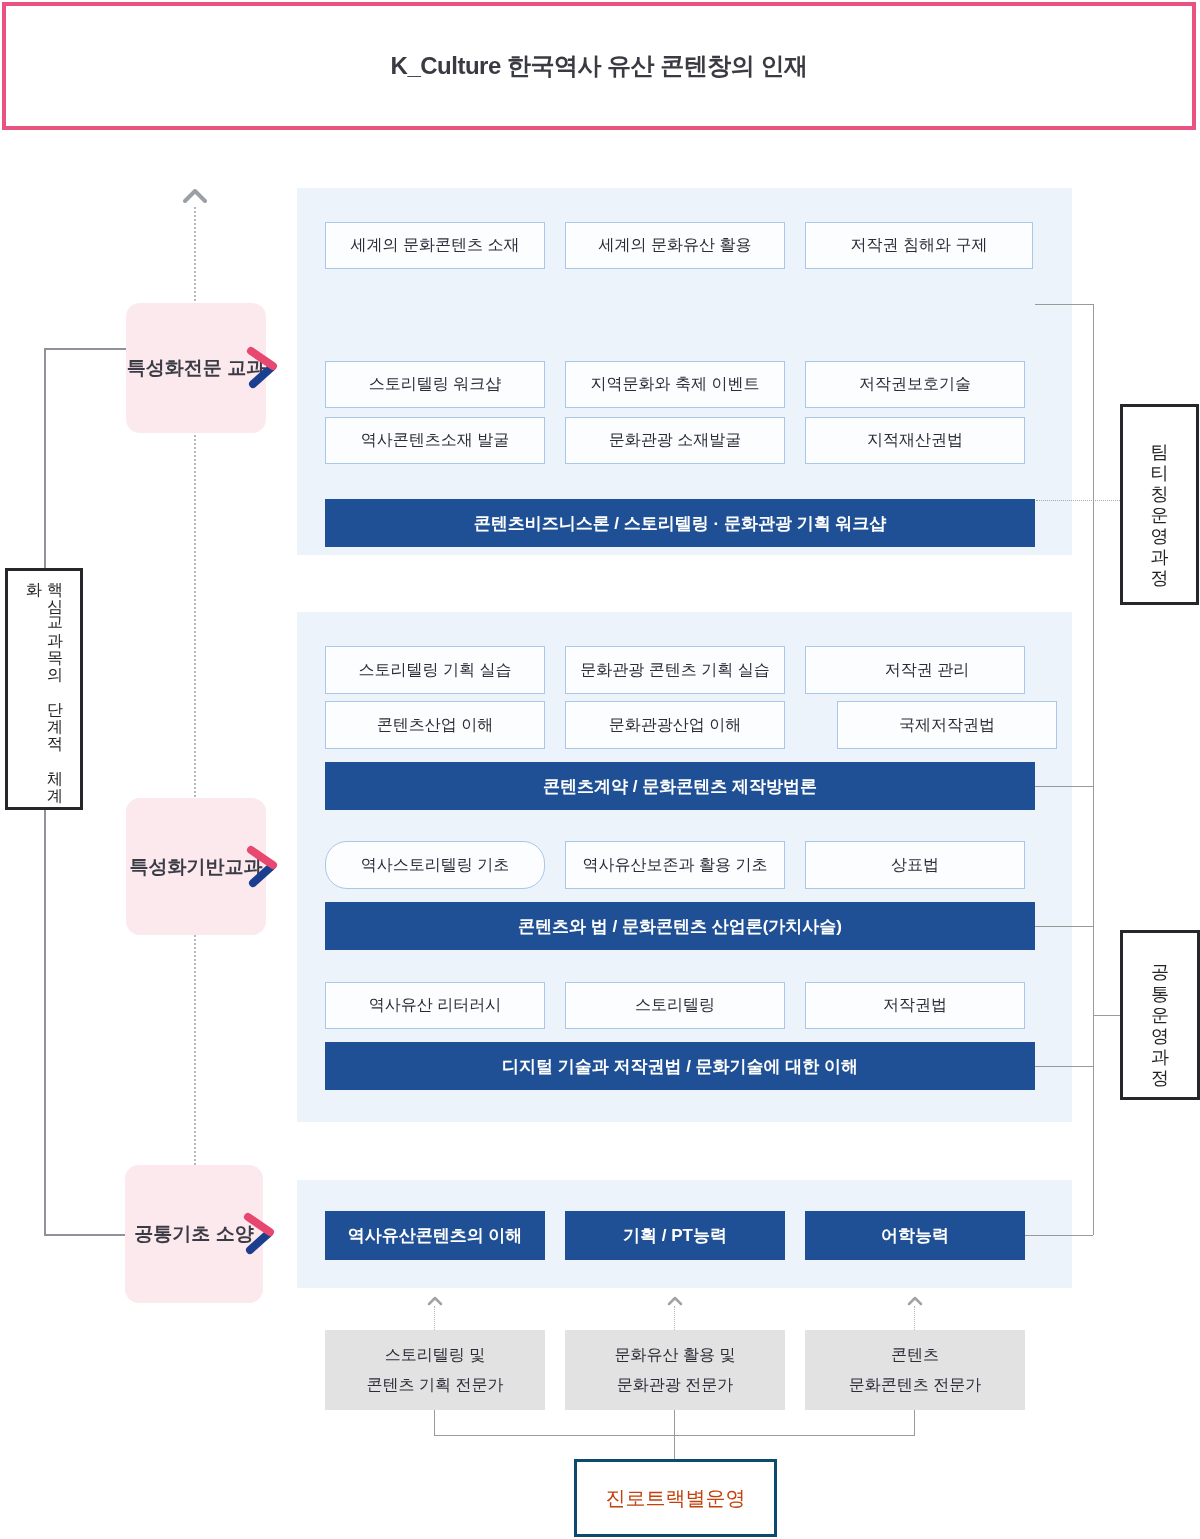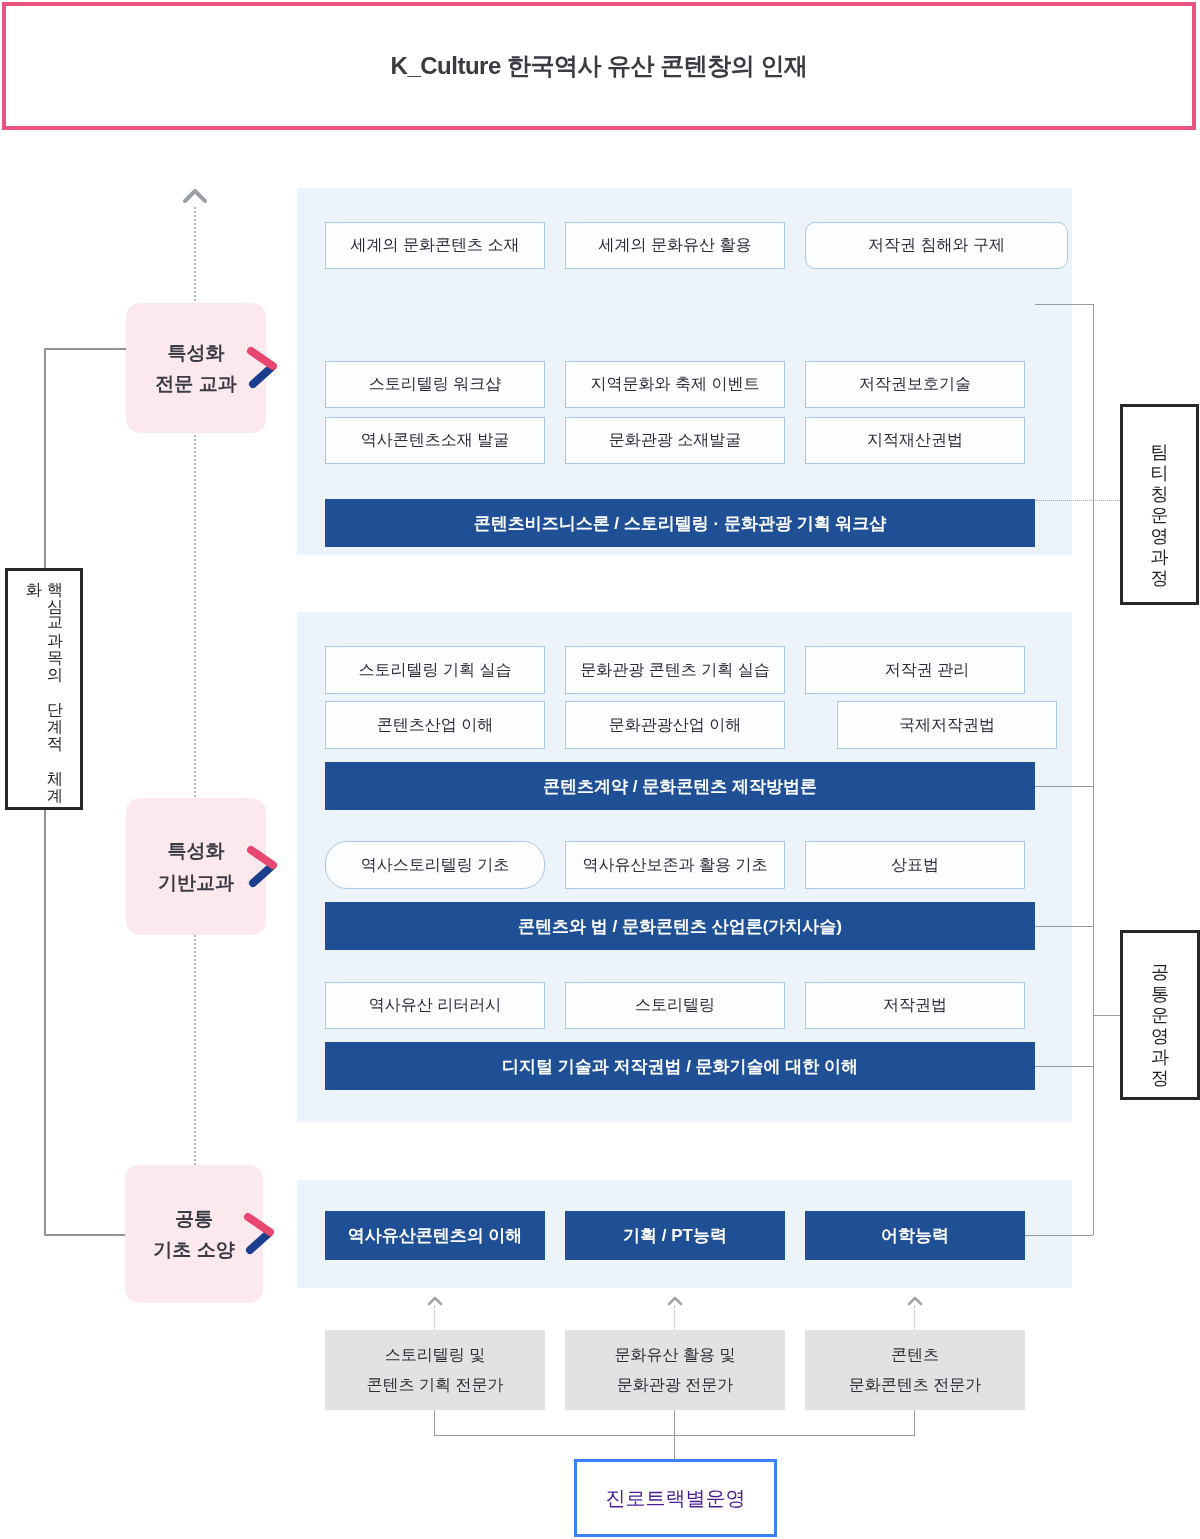--- a/index.html
+++ b/index.html
@@ -5,28 +5,28 @@
   html,body{margin:0;padding:0;background:#fff;}
   .stage{position:relative;width:1200px;height:1539px;background:#ffffff;overflow:hidden;
          font-family:"Liberation Sans","DejaVu Sans",sans-serif;color:#2e2e38;}
   .abs{position:absolute;box-sizing:border-box;}
   .header{border:4px solid #E8537F;background:#fff;display:flex;align-items:center;justify-content:center;}
   .header h1{font-size:24px;font-weight:bold;color:#3a3a42;margin:12px;letter-spacing:-0.5px;}
   .panel{background:#EDF3FB;}
   .course-box{background:#FCFDFF;border:1px solid #A9C7E8;display:flex;align-items:center;justify-content:center;
               font-size:16px;color:#2c2c38;text-align:center;}
   .banner{background:#1F5096;color:#ffffff;font-weight:bold;font-size:17px;display:flex;align-items:center;justify-content:center;text-align:center;}
-  .pink-box{background:#FBE9ED;border-radius:14px;display:flex;flex-direction:column;align-items:center;justify-content:center;
+  .pink-box{background:#FBE9ED;border-radius:14px;display:flex;flex-direction:row;align-items:center;justify-content:center;
             font-size:19px;font-weight:bold;color:#3b3b46;line-height:1.65;z-index:3;text-align:center;}
   .gray-box{background:#E2E2E2;display:flex;flex-direction:column;align-items:center;justify-content:center;
             font-size:16px;color:#2c2c38;line-height:1.9;text-align:center;}
   .vbox{background:#fff;border:3px solid #26262b;display:flex;align-items:center;justify-content:center;z-index:3;}
   .vtext{writing-mode:vertical-rl;text-orientation:upright;font-size:17px;color:#222;letter-spacing:4px;}
-  .outline-box{background:#fff;border:3px solid #3b82f6;display:flex;align-items:center;justify-content:center;
-               font-size:20px;color:#4c1d95;z-index:3;}
+  .outline-box{background:#fff;border:3px solid #0c4a6e;display:flex;align-items:center;justify-content:center;
+               font-size:20px;color:#c2410c;z-index:3;}
   .solid-v{border-left:2px solid #8f9298;z-index:1;}
   .solid-h{border-top:2px solid #8f9298;z-index:1;}
   .thin-v{border-left:1px solid #9a9a9a;z-index:1;}
   .thin-h{border-top:1px solid #9a9a9a;z-index:1;}
   .dot-v{border-left:2px dotted #b4b8bf;z-index:0;}
   .dot-h{border-top:1px dotted #a8a8a8;z-index:1;}
   .chev{position:absolute;right:-15px;top:50%;transform:translateY(-50%);}
 </style>
 </head>
 <body>
@@ -79,21 +79,21 @@
       <line x1="6" y1="6" x2="28" y2="21" stroke="#E8476F" stroke-width="8" stroke-linecap="round"></line>
     </svg>
   </div>
 
   <div class="abs course-box" style="left:325px;top:222px;width:220px;height:47px;">
       <span>세계의 문화콘텐츠 소재</span>
     </div>
   <div class="abs course-box" style="left:565px;top:222px;width:220px;height:47px;">
       <span>세계의 문화유산 활용</span>
     </div>
-  <div class="abs course-box" style="left:805px;top:222px;width:263px;height:47px;border-radius:10px;">
+  <div class="abs course-box" style="left:805px;top:222px;width:228px;height:47px;">
       <span>저작권 침해와 구제</span>
     </div>
   <div class="abs course-box" style="left:325px;top:361px;width:220px;height:47px;">
       <span>스토리텔링 워크샵</span>
     </div>
   <div class="abs course-box" style="left:565px;top:361px;width:220px;height:47px;">
       <span>지역문화와 축제 이벤트</span>
     </div>
   <div class="abs course-box" style="left:805px;top:361px;width:220px;height:47px;">
       <span>저작권보호기술</span>

